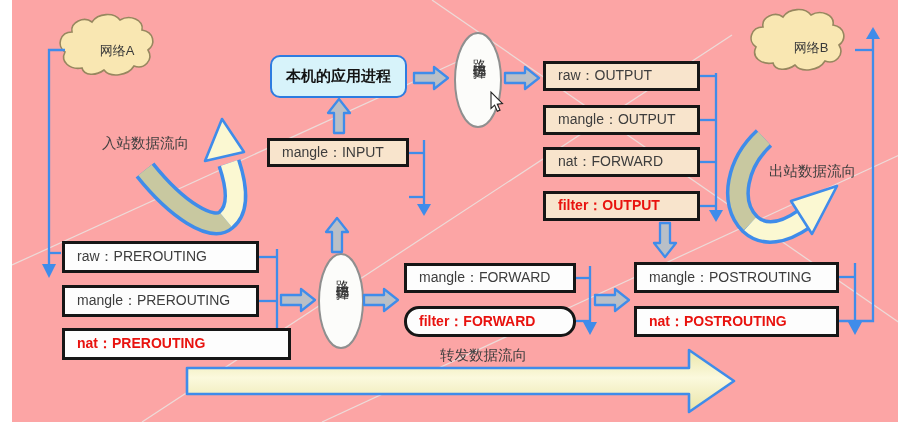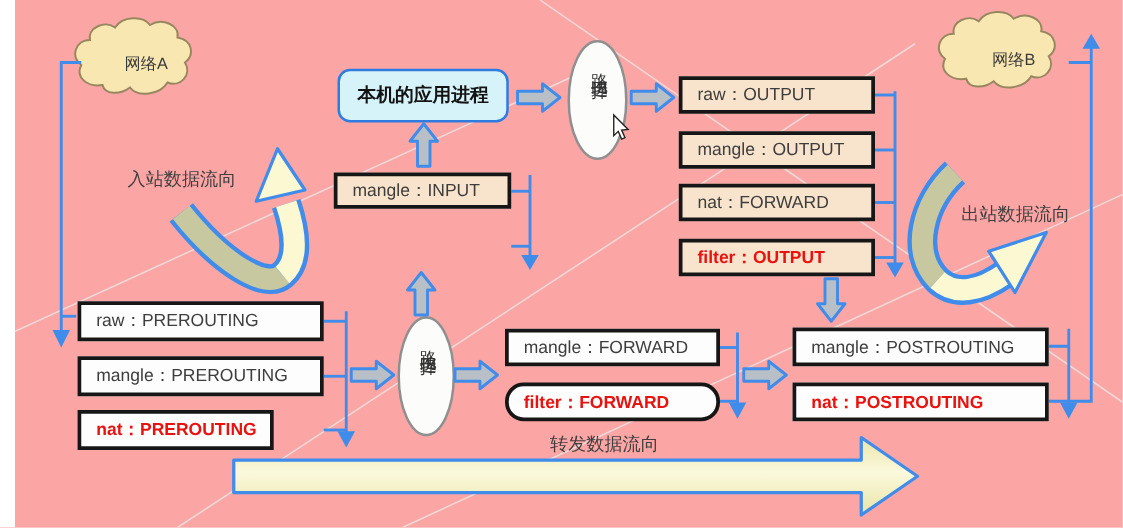--- a/index.html
+++ b/index.html
@@ -161,21 +161,21 @@
 
   <div class="node tan" style="left:255px; top:138px; width:142px; height:29px;">mangle：INPUT</div>
 
   <div class="node tan" style="left:531px; top:61px; width:157px; height:30px;">raw：OUTPUT</div>
   <div class="node tan" style="left:531px; top:105px; width:157px; height:30px;">mangle：OUTPUT</div>
   <div class="node tan" style="left:531px; top:147px; width:157px; height:30px;">nat：FORWARD</div>
   <div class="node tan em" style="left:531px; top:191px; width:157px; height:30px;padding-left:12px;">filter：OUTPUT</div>
 
   <div class="node" style="left:50px; top:241px; width:197px; height:32px;">raw：PREROUTING</div>
   <div class="node" style="left:50px; top:285px; width:197px; height:32px;">mangle：PREROUTING</div>
-  <div class="node em" style="left:50px; top:328px; width:157px; height:32px;">nat：PREROUTING</div>
+  <div class="node em" style="left:50px; top:328px; width:229px; height:32px;">nat：PREROUTING</div>
 
   <div class="node" style="left:392px; top:263px; width:172px; height:30px;">mangle：FORWARD</div>
   <div class="node em" style="left:392px; top:306px; width:172px; height:31px;border-radius:15px;">filter：FORWARD</div>
 
   <div class="node" style="left:622px; top:262px; width:205px; height:31px;">mangle：POSTROUTING</div>
   <div class="node em" style="left:622px; top:306px; width:205px; height:31px;">nat：POSTROUTING</div>
 
   <div class="zhlabel" style="left:90px; top:134px;">入站数据流向</div>
   <div class="zhlabel" style="left:757px; top:162px;text-align:right;">出站数据流向</div>
   <div class="zhlabel" style="left:428px; top:346px;">转发数据流向</div>

